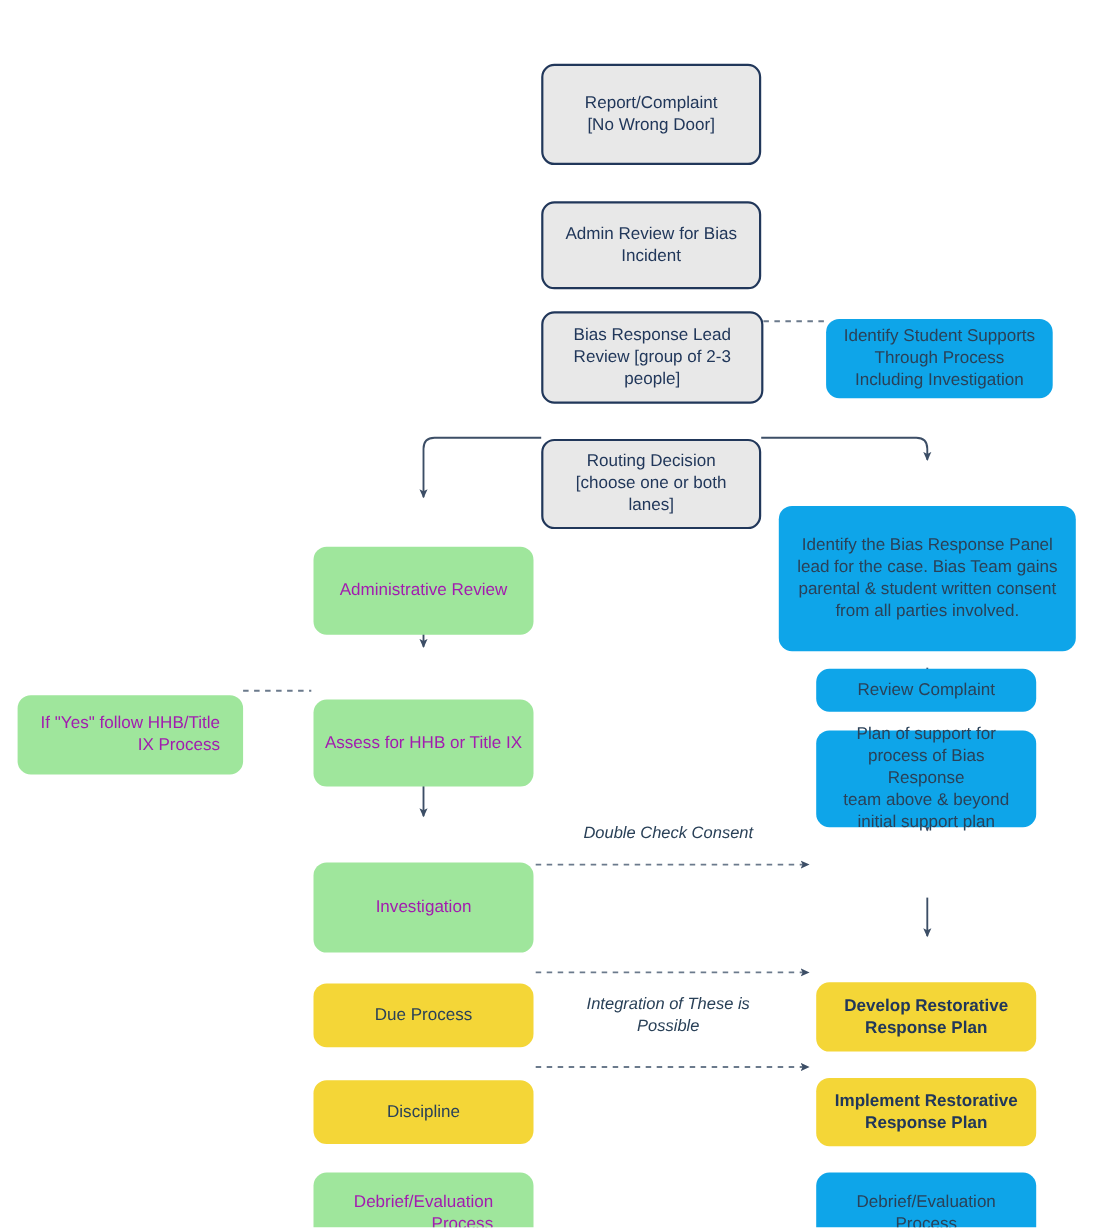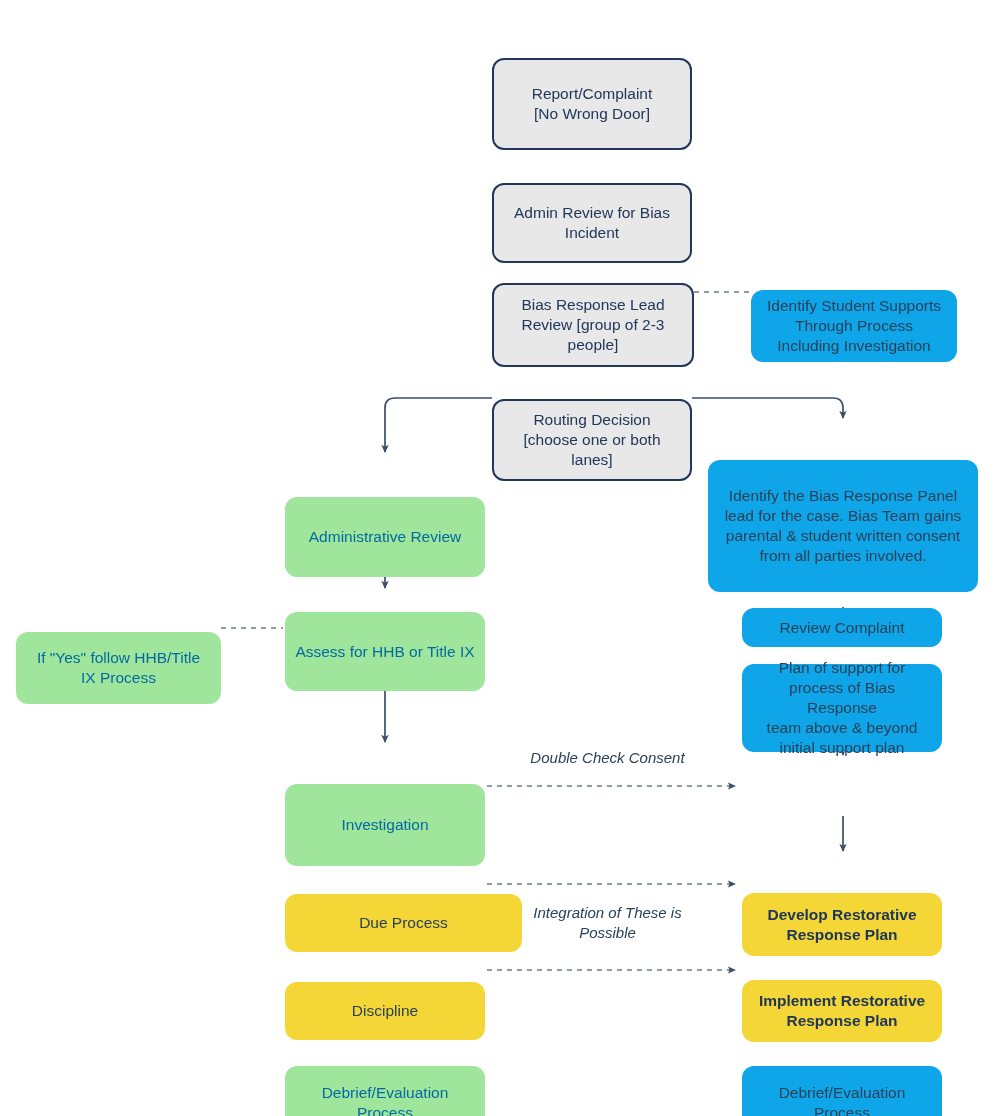--- a/index.html
+++ b/index.html
@@ -44,21 +44,22 @@
   
   .n-grey {
     background: #E8E8E8;
     border: 2.5px solid #21375A;
     color: #21375A;
     font-size: 15.5px;
   }
   .n-green {
     background: #9FE69C;
     border: none;
-    color: #0369a1;
+    color: #a21caf;
+    text-align: right;
   }
   .n-blue {
     background: #0ea5e9;
     border: none;
     color: #2A4158;
   }
   .n-yellow {
     background: #F4D637;
     border: none;
     color: #2A4158;
@@ -145,30 +146,30 @@
   <div class="node n-blue" style="left:751px; top:250px; width:206px; height:72px;">Identify Student Supports<br>Through Process<br>Including Investigation</div>
 
   <div class="node n-grey" style="left:492px; top:359px; width:200px; height:82px;">Routing Decision<br>[choose one or both<br>lanes]</div>
 
   <div class="node n-green" style="left:285px; top:457px; width:200px; height:80px;">Administrative Review</div>
 
   <div class="node n-blue" style="left:708px; top:420px; width:270px; height:132px;">Identify the Bias Response Panel lead for the case. Bias Team gains parental &amp; student written consent from all parties involved.</div>
 
   <div class="node n-green" style="left:16px; top:592px; width:205px; height:72px;">If "Yes" follow HHB/Title<br>IX Process</div>
 
-  <div class="node n-green" style="left:285px; top:572px; width:200px; height:79px;">Assess for HHB or Title IX</div>
+  <div class="node n-green" style="left:285px; top:596px; width:200px; height:79px;">Assess for HHB or Title IX</div>
 
   <div class="node n-blue" style="left:742px; top:568px; width:200px; height:39px;">Review Complaint</div>
 
   <div class="node n-blue" style="left:742px; top:624px; width:200px; height:88px;">Plan of support for<br>process of Bias Response<br>team above &amp; beyond<br>initial support plan</div>
 
   <div class="node n-green" style="left:285px; top:744px; width:200px; height:82px;">Investigation</div>
 
 
-  <div class="node n-yellow" style="left:285px; top:854px; width:237px; height:58px;">Due Process</div>
+  <div class="node n-yellow" style="left:285px; top:854px; width:200px; height:58px;">Due Process</div>
 
   <div class="node n-yellow n-bold" style="left:742px; top:853px; width:200px; height:63px;">Develop Restorative<br>Response Plan</div>
 
   <div class="node n-yellow" style="left:285px; top:942px; width:200px; height:58px;">Discipline</div>
 
   <div class="node n-yellow n-bold" style="left:742px; top:940px; width:200px; height:62px;">Implement Restorative<br>Response Plan</div>
 
   <div class="node n-green" style="left:285px; top:1026px; width:200px; height:73px;">Debrief/Evaluation<br>Process</div>
 
   <div class="node n-blue" style="left:742px; top:1026px; width:200px; height:73px;">Debrief/Evaluation<br>Process</div>

